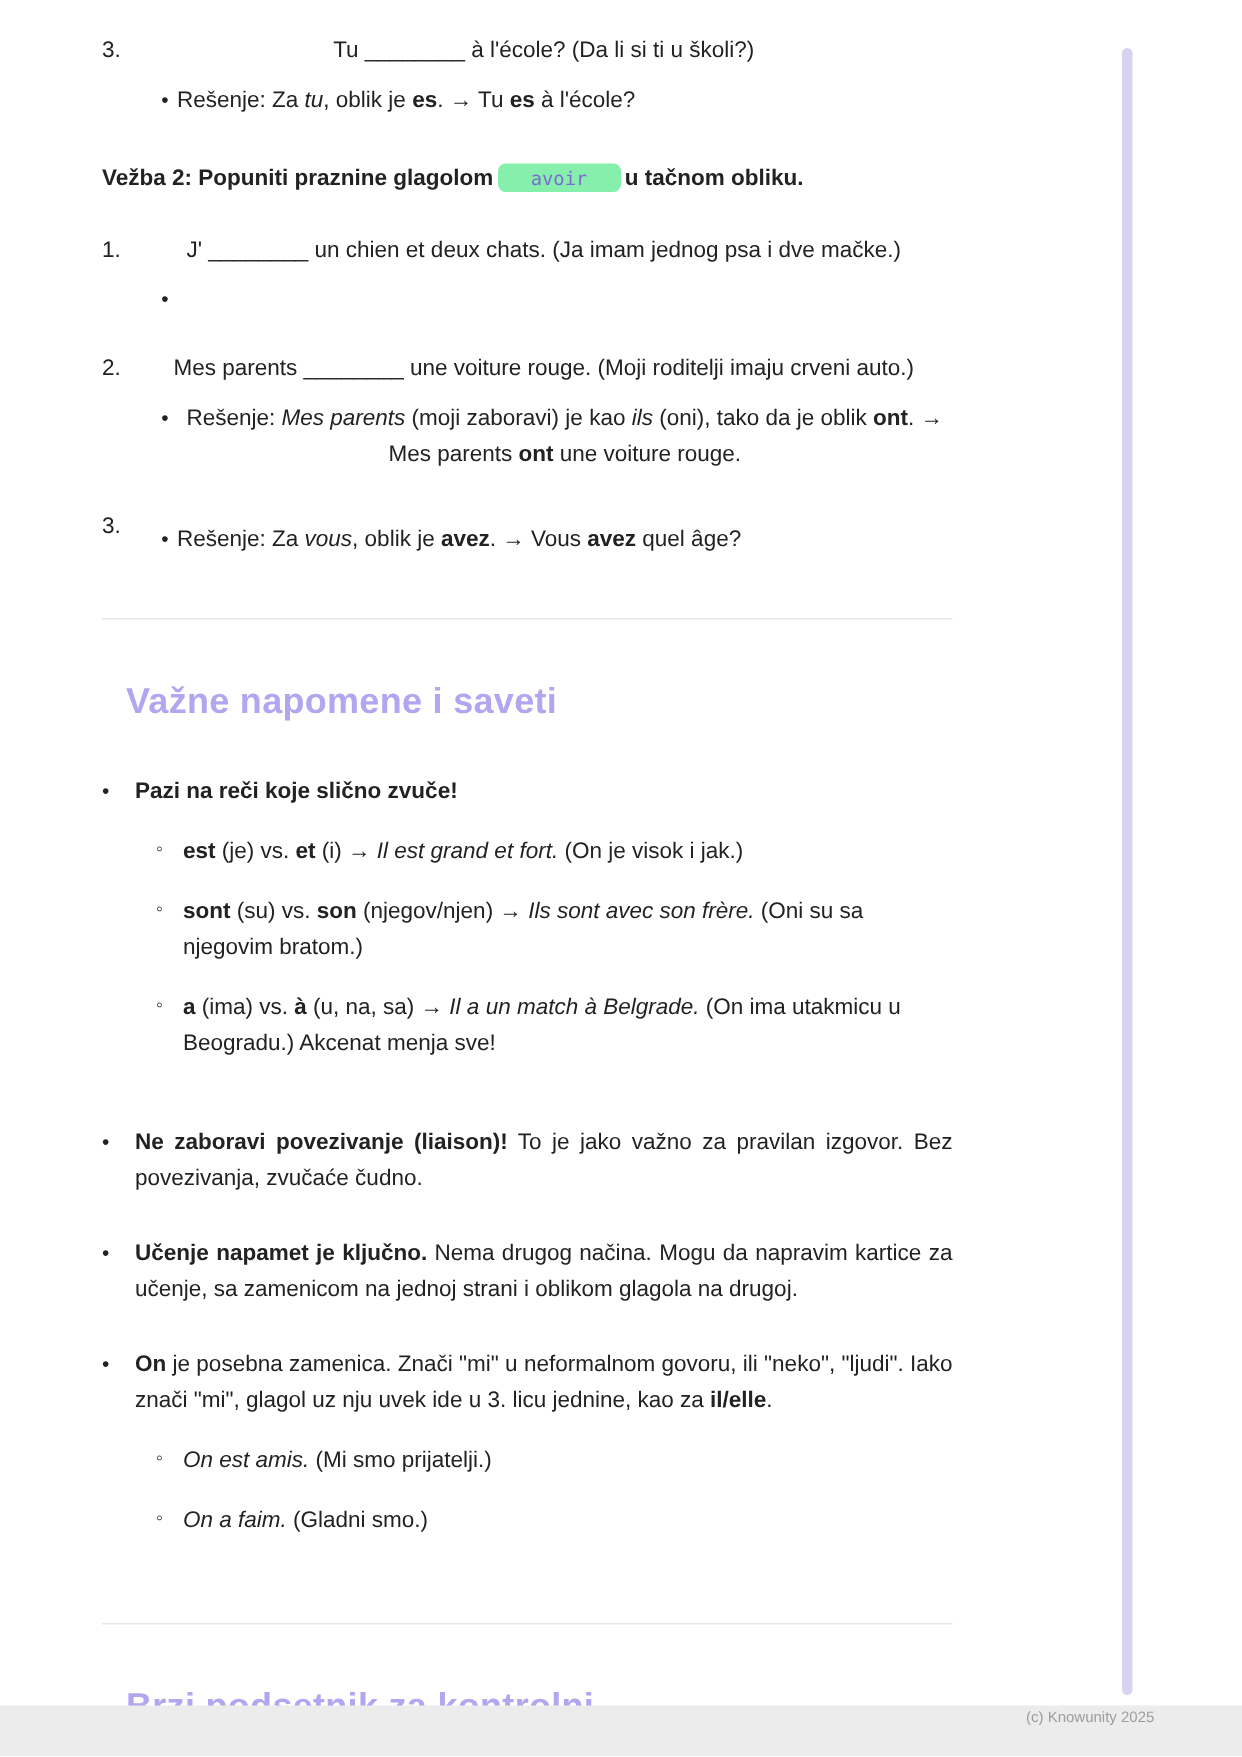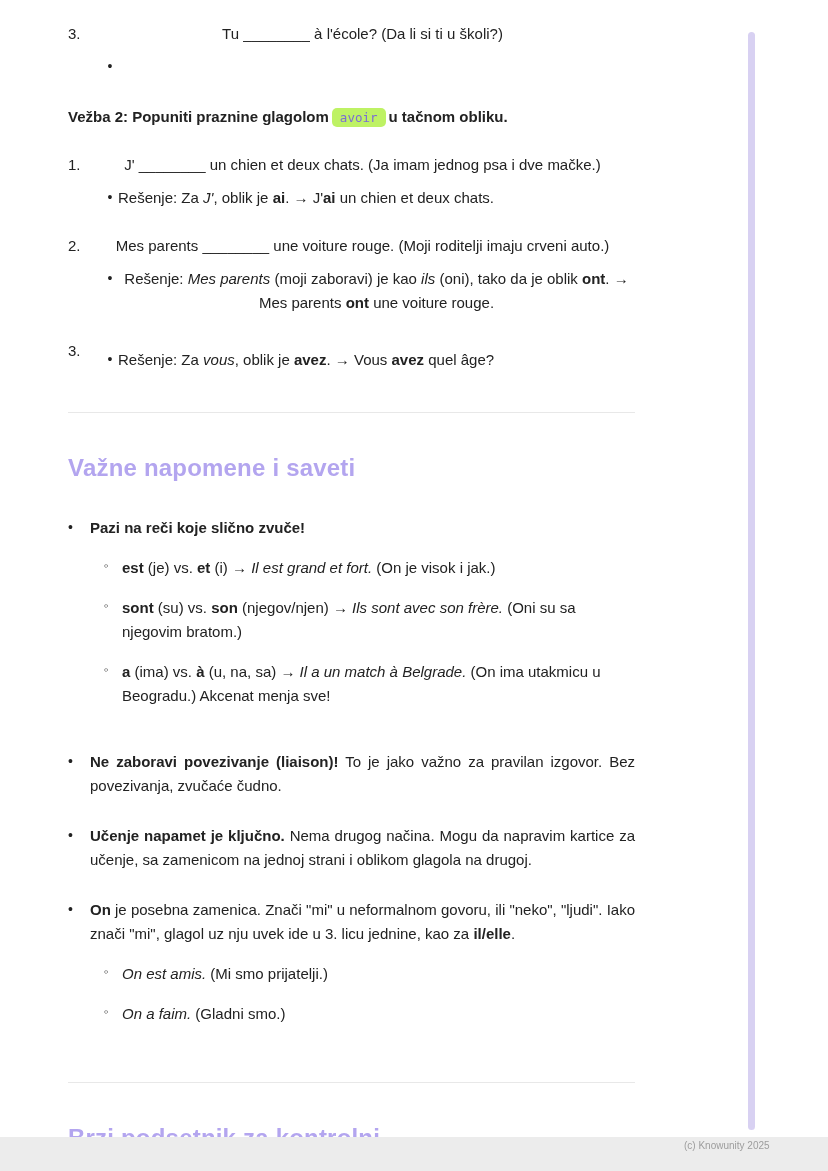--- a/index.html
+++ b/index.html
@@ -6,37 +6,37 @@
   .page{
     position:relative;width:828px;height:1171px;background:#ffffff;overflow:hidden;
     font-family:"Liberation Sans","DejaVu Sans",sans-serif;color:#222;
   }
   .content{position:absolute;left:68px;top:22px;width:567px;font-size:15px;line-height:1.6;}
 
   .b{font-weight:700;}
   .i{font-style:italic;}
   .code{
     font-family:"DejaVu Sans Mono","Liberation Mono",monospace;
-    background:#bef264;color:#7b6cd4;font-size:12.5px;
-    padding:2px 8px;border-radius:5px;margin:0 3px;font-weight:400;
+    background:#86efac;color:#7b6cd4;font-size:12.5px;
+    padding:2px 22px;border-radius:5px;margin:0 3px;font-weight:400;
   }
 
   .numitem{display:flex;margin:0 0 24px;}
   .num{flex:none;width:16px;margin-right:6px;}
   .itembody{flex:1;min-width:0;text-align:center;}
   .subitem{display:flex;margin-top:9px;padding-left:12px;}
   .marker{flex:none;width:16px;}
   .marker.dot{font-size:14px;}
   .marker.circ{font-size:13px;color:#333;}
   .line{margin:0;}
 
   .exheading{font-size:15px;margin:28px 0 24px;font-weight:400;}
 
   .divider{border:none;border-top:1px solid #e8e8e8;margin:40px 0 0;}
-  .secheading{font-size:24px;font-weight:700;color:#b3a5ef;margin:36px 0 28px;letter-spacing:.2px;}
+  .secheading{font-size:24px;font-weight:700;color:#b3a5ef;margin:36px 16px 28px;letter-spacing:.2px;}
 
   .bullet{display:flex;margin:0 0 26px;}
   .bullet>.marker{width:22px;}
   .bulletbody{flex:1;min-width:0;}
   .just{text-align:justify;}
   .subs{margin-top:16px;}
   .subs .subitem{padding-left:14px;margin:0 0 16px;}
   .subs .subitem .marker{width:18px;}
 
   .scrollbar{
@@ -55,33 +55,33 @@
 
 <main class="page">
   <section class="content">
 
     <div class="numitem">
       <span class="num">3.</span>
       <div class="itembody">
         <p class="line"><span>Tu ________ à l'école? (Da li si ti u školi?)</span></p>
         <div class="subitem">
           <span class="marker dot">•</span>
+          <p class="line"><span>Rešenje: Za </span><span class="i">tu</span><span>, oblik je </span><span class="b">es</span><span>. → Tu </span><span class="b">es</span><span> à l'école?</span></p>
         </div>
       </div>
     </div>
 
     <h3 class="exheading"><span class="b">Vežba 2: Popuniti praznine glagolom</span><span class="code">avoir</span><span class="b">u tačnom obliku.</span></h3>
 
     <div class="numitem">
       <span class="num">1.</span>
       <div class="itembody">
         <p class="line"><span>J' ________ un chien et deux chats. (Ja imam jednog psa i dve mačke.)</span></p>
         <div class="subitem">
           <span class="marker dot">•</span>
-          <p class="line"><span>Rešenje: Za </span><span class="i">J'</span><span>, oblik je </span><span class="b">ai</span><span>. → J'</span><span class="b">ai</span><span> un chien et deux chats.</span></p>
         </div>
       </div>
     </div>
 
     <div class="numitem">
       <span class="num">2.</span>
       <div class="itembody">
         <p class="line"><span>Mes parents ________ une voiture rouge. (Moji roditelji imaju crveni auto.)</span></p>
         <div class="subitem">
           <span class="marker dot">•</span>

